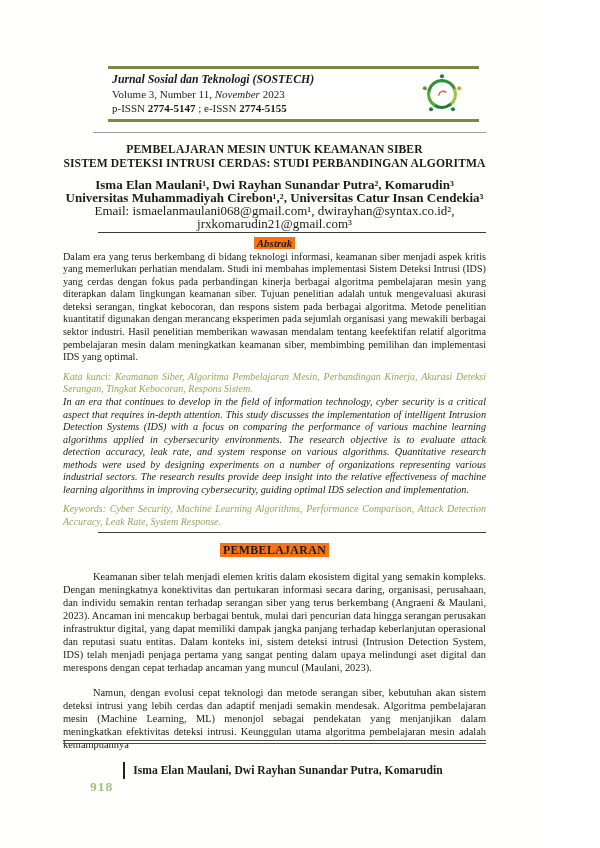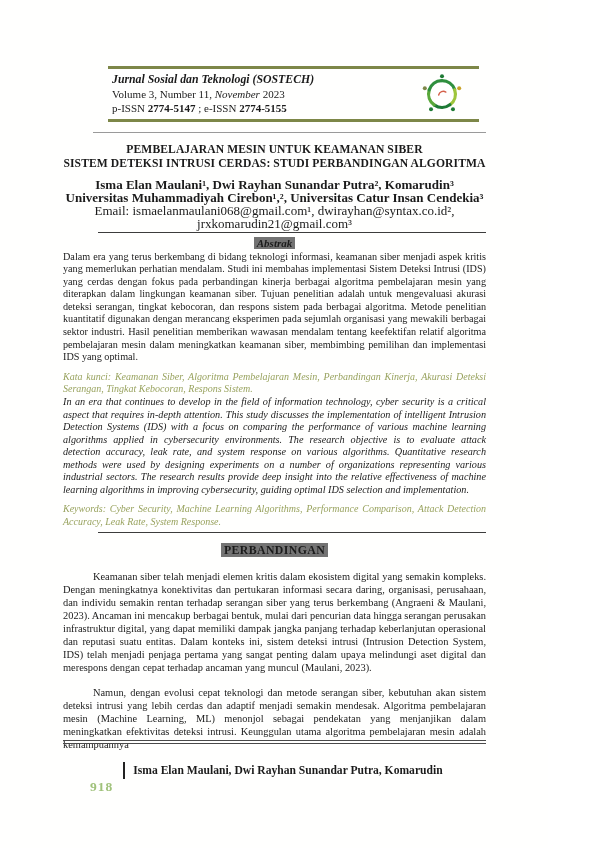--- a/index.html
+++ b/index.html
@@ -25,21 +25,21 @@
 
   
   .title { text-align:center; font-weight:bold; font-size:11.6px; line-height:14.5px; margin-top:10px; letter-spacing:0.1px; }
   .authors-block { text-align:center; margin-top:6px; font-size:13px; line-height:13px; }
   .bold { font-weight:bold; }
 
   .dark-rule  { border-top:1.2px solid #3c3c3c; margin:2px 0 0 35px; height:0; }
 
   
   .h-center { text-align:center; }
-  .hl { background:#737373; padding:0 3px; }
+  .hl { background:#f97316; padding:0 3px; }
   .abstrak-h { font-weight:bold; font-style:italic; font-size:11px; line-height:14px; }
   .abstract-id { font-size:10.2px; line-height:12.6px; text-align:justify; margin:0; }
   .kata { color:#99a35f; font-style:italic; font-size:10px; line-height:12.6px; text-align:justify; margin:7px 0 0 0; }
   .sp-up { margin-top:10px; }
   .abstract-en { font-style:italic; font-size:10.2px; line-height:12.5px; text-align:justify; margin:0; }
 
   
   .section-h { text-align:center; font-weight:bold; font-size:11.8px; line-height:14.5px; margin-top:10px; letter-spacing:0.4px; }
   .para { font-size:10.4px; line-height:13px; text-align:justify; text-indent:30px; margin:12px 0 0 0; }
 
@@ -102,21 +102,21 @@
   </div>
   <p class="abstract-id">Dalam era yang terus berkembang di bidang teknologi informasi, keamanan siber menjadi aspek kritis yang memerlukan perhatian mendalam. Studi ini membahas implementasi Sistem Deteksi Intrusi (IDS) yang cerdas dengan fokus pada perbandingan kinerja berbagai algoritma pembelajaran mesin yang diterapkan dalam lingkungan keamanan siber. Tujuan penelitian adalah untuk mengevaluasi akurasi deteksi serangan, tingkat kebocoran, dan respons sistem pada berbagai algoritma. Metode penelitian kuantitatif digunakan dengan merancang eksperimen pada sejumlah organisasi yang mewakili berbagai sektor industri. Hasil penelitian memberikan wawasan mendalam tentang keefektifan relatif algoritma pembelajaran mesin dalam meningkatkan keamanan siber, membimbing pemilihan dan implementasi IDS yang optimal.</p>
   <p class="kata">Kata kunci: Keamanan Siber, Algoritma Pembelajaran Mesin, Perbandingan Kinerja, Akurasi Deteksi Serangan, Tingkat Kebocoran, Respons Sistem.</p>
 
   <p class="abstract-en">In an era that continues to develop in the field of information technology, cyber security is a critical aspect that requires in-depth attention. This study discusses the implementation of intelligent Intrusion Detection Systems (IDS) with a focus on comparing the performance of various machine learning algorithms applied in cybersecurity environments. The research objective is to evaluate attack detection accuracy, leak rate, and system response on various algorithms. Quantitative research methods were used by designing experiments on a number of organizations representing various industrial sectors. The research results provide deep insight into the relative effectiveness of machine learning algorithms in improving cybersecurity, guiding optimal IDS selection and implementation.</p>
   <p class="kata">Keywords: Cyber Security, Machine Learning Algorithms, Performance Comparison, Attack Detection Accuracy, Leak Rate, System Response.</p>
 
   <div class="dark-rule" style="margin-top:4px;"></div>
 
   <div class="section-h">
-    <span class="hl">PERBANDINGAN</span>
+    <span class="hl">PEMBELAJARAN</span>
   </div>
   <p class="para">Keamanan siber telah menjadi elemen kritis dalam ekosistem digital yang semakin kompleks. Dengan meningkatnya konektivitas dan pertukaran informasi secara daring, organisasi, perusahaan, dan individu semakin rentan terhadap serangan siber yang terus berkembang (Angraeni &amp; Maulani, 2023). Ancaman ini mencakup berbagai bentuk, mulai dari pencurian data hingga serangan perusakan infrastruktur digital, yang dapat memiliki dampak jangka panjang terhadap keberlanjutan operasional dan reputasi suatu entitas. Dalam konteks ini, sistem deteksi intrusi (Intrusion Detection System, IDS) telah menjadi penjaga pertama yang sangat penting dalam upaya melindungi aset digital dan merespons dengan cepat terhadap ancaman yang muncul (Maulani, 2023).</p>
   <p class="para">Namun, dengan evolusi cepat teknologi dan metode serangan siber, kebutuhan akan sistem deteksi intrusi yang lebih cerdas dan adaptif menjadi semakin mendesak. Algoritma pembelajaran mesin (Machine Learning, ML) menonjol sebagai pendekatan yang menjanjikan dalam meningkatkan efektivitas deteksi intrusi. Keunggulan utama algoritma pembelajaran mesin adalah kemampuannya</p>
 
   <div class="footer">
     <div class="footer-line1"></div>
     <div class="footer-line2"></div>
     <div class="footer-row">
       <span class="pageno">918</span>
       <span class="vbar"></span>

